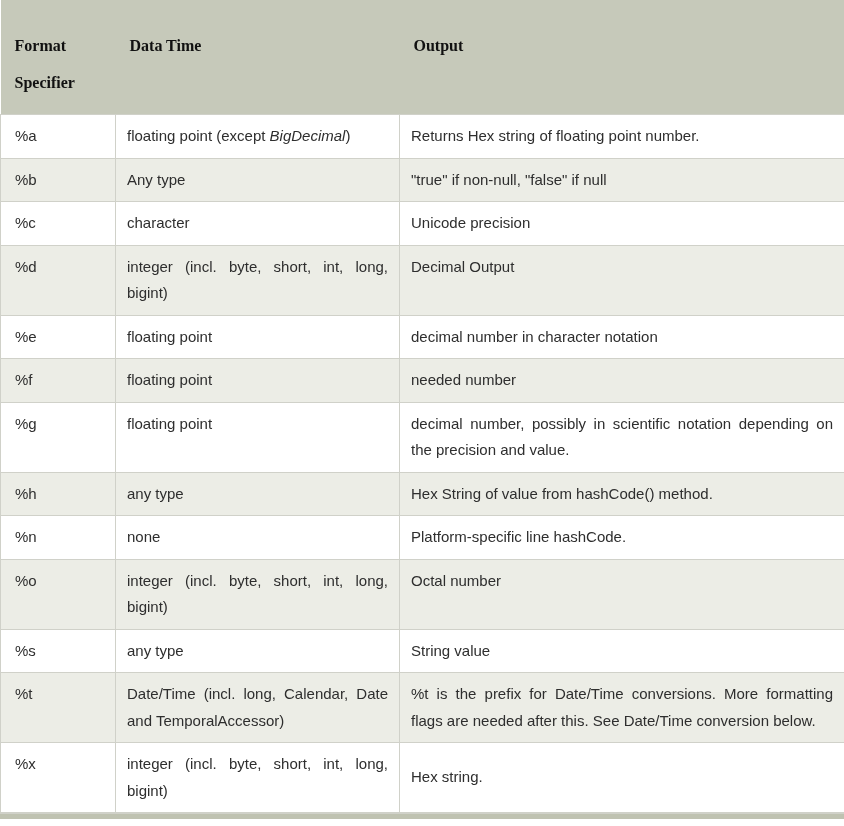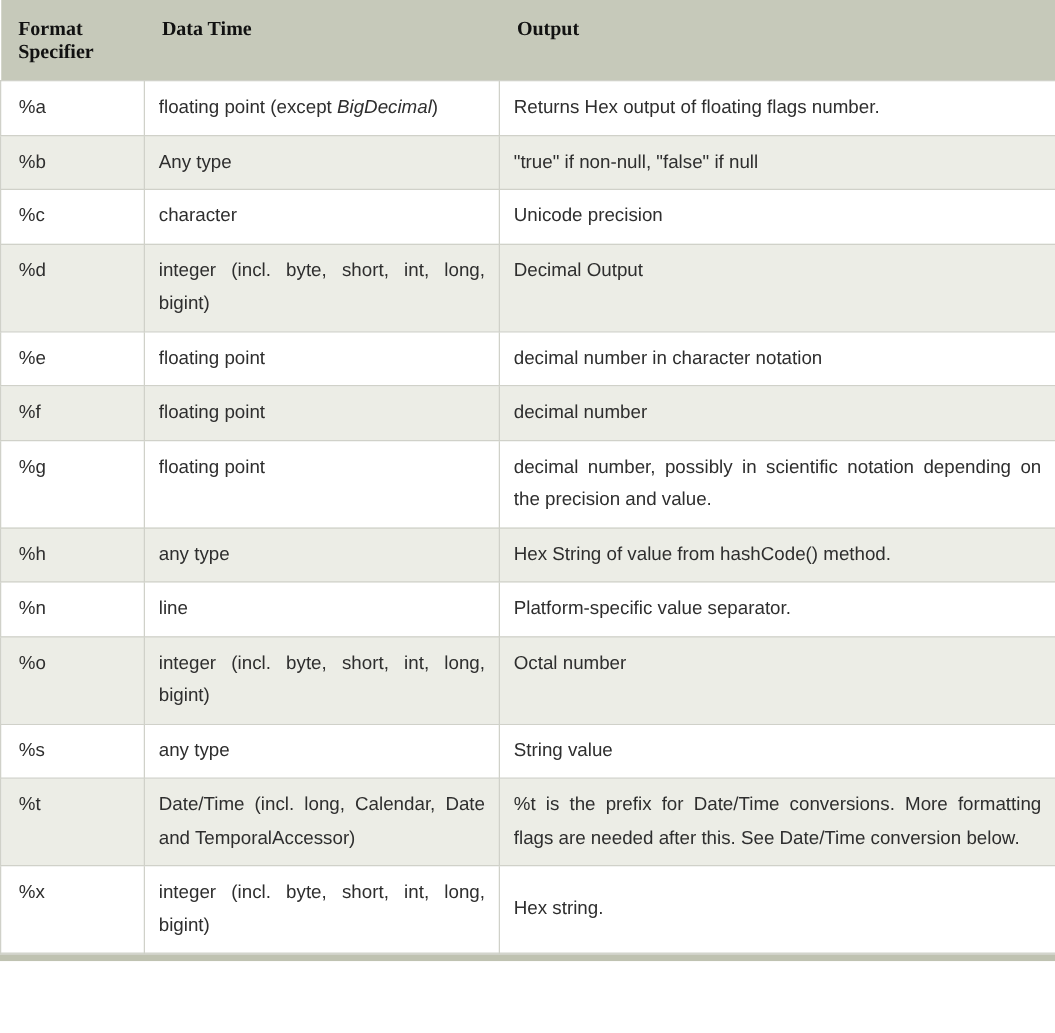--- a/index.html
+++ b/index.html
@@ -14,25 +14,25 @@
   .spec-table {
     width: 844px;
     border-collapse: collapse;
     table-layout: fixed;
   }
   .spec-table thead th {
     background: #c6c9ba;
     font-family: "Liberation Serif", serif;
     font-weight: bold;
     font-size: 16px;
-    line-height: 18px;
+    line-height: 37px;
     color: #111111;
     text-align: left;
     vertical-align: top;
-    padding: 15px 10px 13px 14px;
+    padding: 27px 10px 13px 14px;
     border: none;
   }
   .spec-table col.c1 { width: 115px; }
   .spec-table col.c2 { width: 284px; }
   .spec-table col.c3 { width: 445px; }
   .spec-table tbody td {
     border: 1px solid #d0d1c9;
     font-size: 15px;
     line-height: 26.5px;
     color: #2e2e2e;
@@ -74,21 +74,21 @@
     <tr>
       <th>Format Specifier</th>
       <th>Data Time</th>
       <th>Output</th>
     </tr>
   </thead>
   <tbody>
     <tr>
       <td class="col-spec">%a</td>
       <td><span>floating point (except </span><i>BigDecimal</i><span>)</span></td>
-      <td>Returns Hex output of floating flags number.</td>
+      <td>Returns Hex string of floating point number.</td>
     </tr>
     <tr>
       <td class="col-spec">%b</td>
       <td>Any type</td>
       <td>"true" if non-null, "false" if null</td>
     </tr>
     <tr>
       <td class="col-spec">%c</td>
       <td>character</td>
       <td>Unicode precision</td>
@@ -99,36 +99,36 @@
       <td>Decimal Output</td>
     </tr>
     <tr>
       <td class="col-spec">%e</td>
       <td>floating point</td>
       <td>decimal number in character notation</td>
     </tr>
     <tr>
       <td class="col-spec">%f</td>
       <td>floating point</td>
-      <td>decimal number</td>
+      <td>needed number</td>
     </tr>
     <tr>
       <td class="col-spec">%g</td>
       <td>floating point</td>
       <td>decimal number, possibly in scientific notation depending on the precision and value.</td>
     </tr>
     <tr>
       <td class="col-spec">%h</td>
       <td>any type</td>
       <td>Hex String of value from hashCode() method.</td>
     </tr>
     <tr>
       <td class="col-spec">%n</td>
-      <td>line</td>
-      <td>Platform-specific value separator.</td>
+      <td>none</td>
+      <td>Platform-specific line hashCode.</td>
     </tr>
     <tr>
       <td class="col-spec">%o</td>
       <td>integer (incl. byte, short, int, long, bigint)</td>
       <td>Octal number</td>
     </tr>
     <tr>
       <td class="col-spec">%s</td>
       <td>any type</td>
       <td>String value</td>

